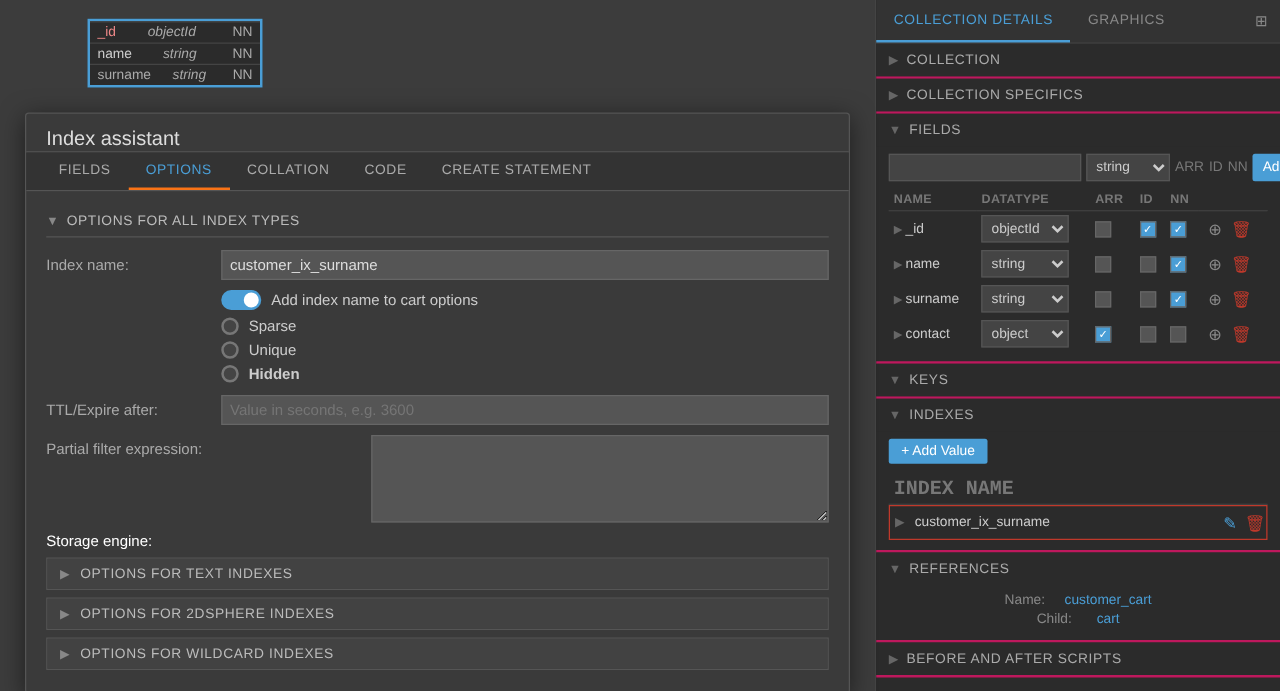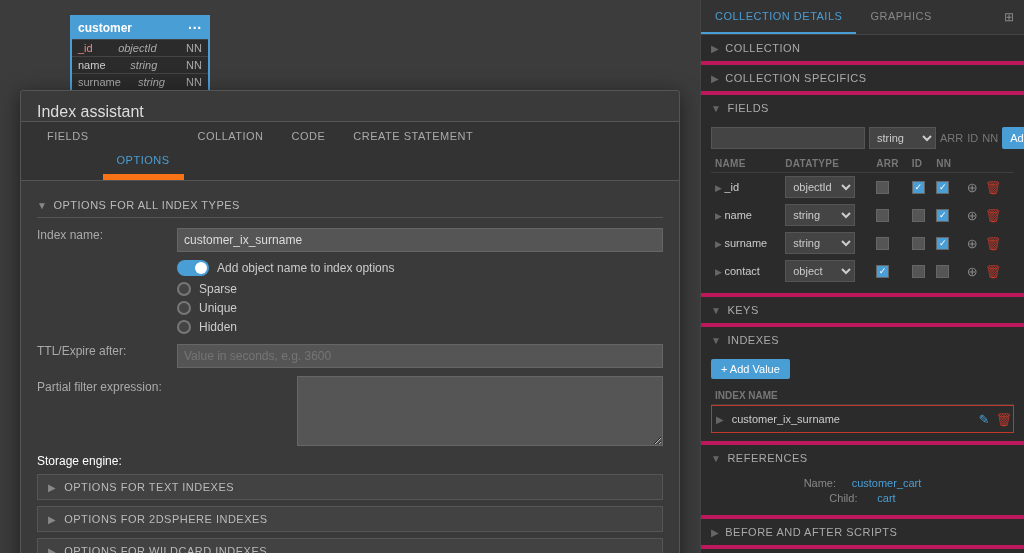--- a/index.html
+++ b/index.html
@@ -87,22 +87,21 @@
       padding: 8px 14px;
       font-size: 11px;
       color: #aaa;
       cursor: pointer;
       border-bottom: 2px solid transparent;
       text-transform: uppercase;
       letter-spacing: 0.5px;
     }
     .dialog-tab.active {
       color: #4a9ed6;
-      border-bottom: 6px solid #f97316;
-      margin-top: 24px;
+      border-bottom: 2px solid #f97316;
     }
 
     
     .dialog-content {
       padding: 12px 16px;
     }
 
     
     .section-header {
       display: flex;
@@ -118,20 +117,21 @@
       cursor: pointer;
     }
     .section-header .chevron {
       font-size: 10px;
       color: #888;
     }
 
     
     .form-row {
       display: flex;
+      align-items: center;
       margin-bottom: 8px;
       gap: 10px;
     }
     .form-label {
       color: #aaa;
       font-size: 12px;
       min-width: 130px;
       flex-shrink: 0;
     }
     .form-input {
@@ -284,21 +284,21 @@
     }
     .right-tab-spacer { flex: 1; }
     .right-tab-icon {
       padding: 10px;
       color: #888;
       cursor: pointer;
     }
 
     
     .rp-section {
-      border-bottom: 4px solid #be185d;
+      border-bottom: 2px solid #be185d;
     }
     .rp-section-header {
       display: flex;
       align-items: center;
       gap: 6px;
       padding: 7px 10px;
       cursor: pointer;
       font-size: 11px;
       color: #aaa;
       text-transform: uppercase;
@@ -406,47 +406,44 @@
       padding: 4px 0;
       border: 1px solid #c0392b;
       background: transparent;
     }
     .index-row .chevron { color: #666; font-size: 10px; margin: 0 4px; }
     .index-name { flex: 1; color: #ccc; font-size: 11px; padding: 0 4px; }
     .index-actions { display: flex; gap: 2px; align-items: center; }
 
     .index-table { width: 100%; border-collapse: collapse; margin-top: 2px; }
     .index-table th {
-      font-size: 10px;
+      font-size: 16px;
       color: #777;
       text-align: left;
       padding: 3px 4px;
       text-transform: uppercase;
       border-bottom: 1px solid #3e3e3e;
+      font-family: Liberation Mono, monospace;
     }
 
     
     .ref-row { font-size: 11px; margin-bottom: 3px; display: flex; gap: 8px; justify-content: center; }
     .ref-key { color: #888; min-width: 40px; }
     .ref-val { color: #4a9ed6; }
 
     
     .chevron-down::before { content: '▼'; }
     .chevron-right::before { content: '▶'; }
   </style>
 </head>
 <body>
 
 <div class="canvas-area">
 
   <div class="entity-box">
-    <div class="entity-header">
-      <span>customer</span>
-      <span class="dots">···</span>
-    </div>
     <div class="entity-field">
       <span class="fname">_id</span>
       <span class="ftype">objectId</span>
       <span class="nn">NN</span>
     </div>
     <div class="entity-field">
       <span>name</span>
       <span class="ftype">string</span>
       <span class="nn">NN</span>
     </div>
@@ -475,34 +472,34 @@
         <span>OPTIONS FOR ALL INDEX TYPES</span>
       </div>
 
       <div class="form-row">
         <span class="form-label">Index name:</span>
         <input class="form-input" type="text" value="customer_ix_surname" style="">
       </div>
 
       <div class="toggle-row">
         <div class="toggle-switch"></div>
-        <span class="toggle-label">Add object name to index options</span>
+        <span class="toggle-label">Add index name to cart options</span>
       </div>
 
       <div class="radio-row">
         <div class="radio-circle"></div>
         <span class="radio-label">Sparse</span>
       </div>
 
       <div class="radio-row">
         <div class="radio-circle"></div>
         <span class="radio-label">Unique</span>
       </div>
 
-      <div class="radio-row" style="margin-bottom: 10px;">
+      <div class="radio-row" style="margin-bottom: 10px; font-weight: bold;">
         <div class="radio-circle"></div>
         <span class="radio-label">Hidden</span>
       </div>
 
       <div class="form-row">
         <span class="form-label">TTL/Expire after:</span>
         <input class="form-input" type="text" placeholder="Value in seconds, e.g. 3600" style="color: rgb(119, 119, 119);">
       </div>
 
       <div class="partial-row">

